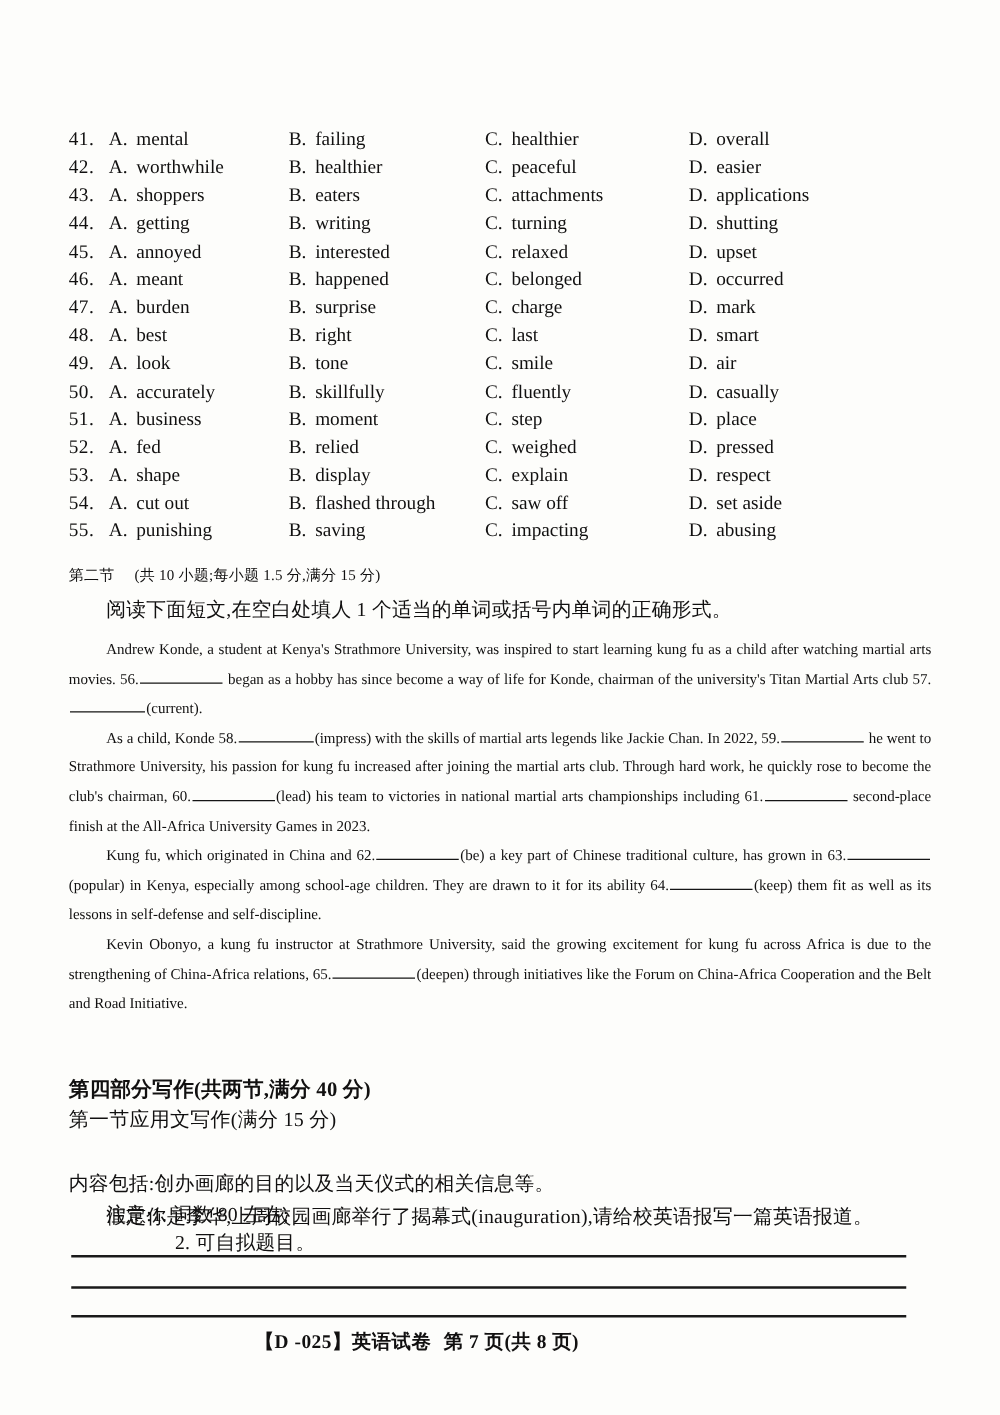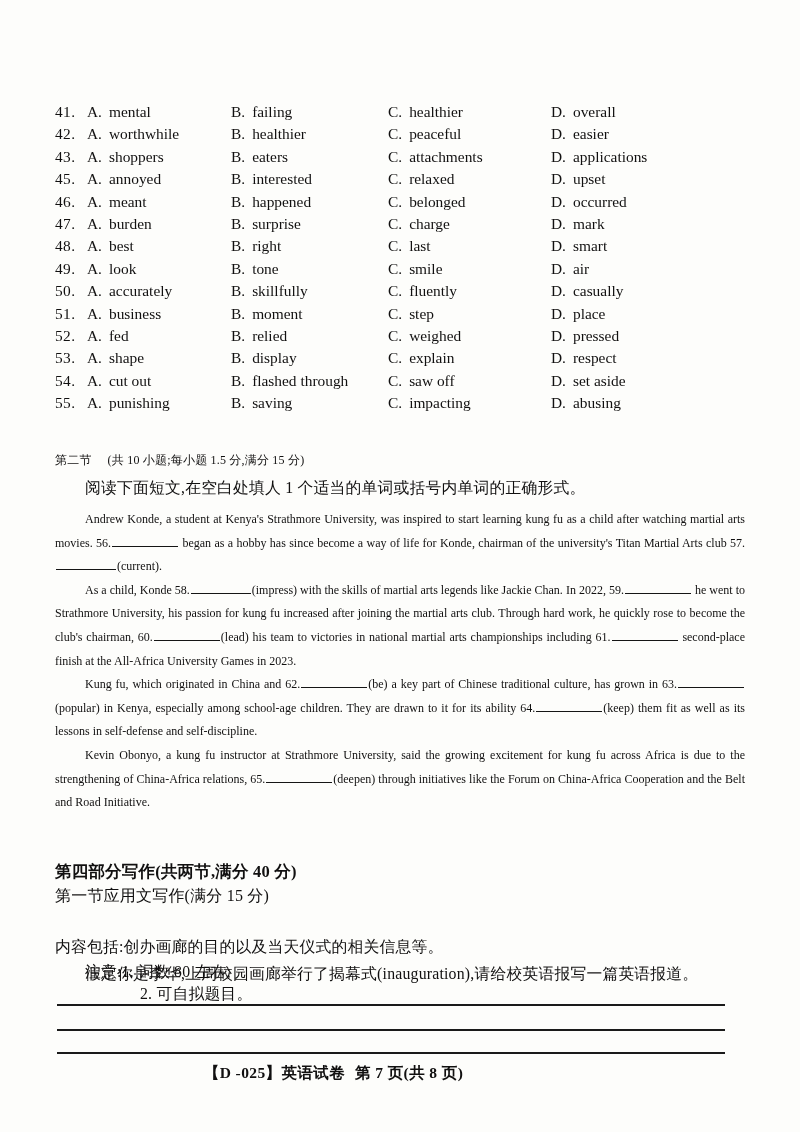--- a/index.html
+++ b/index.html
@@ -155,20 +155,27 @@
     </div>
 
     <div class="mcq-row">
       <span class="mcq-num">43.</span>
       <span class="opt opt-a"><span class="lab">A.</span><span>shoppers</span></span>
       <span class="opt opt-b"><span class="lab">B.</span><span>eaters</span></span>
       <span class="opt opt-c"><span class="lab">C.</span><span>attachments</span></span>
       <span class="opt opt-d"><span class="lab">D.</span><span>applications</span></span>
     </div>
 
+    <div class="mcq-row">
+      <span class="mcq-num">44.</span>
+      <span class="opt opt-a"><span class="lab">A.</span><span>getting</span></span>
+      <span class="opt opt-b"><span class="lab">B.</span><span>writing</span></span>
+      <span class="opt opt-c"><span class="lab">C.</span><span>turning</span></span>
+      <span class="opt opt-d"><span class="lab">D.</span><span>shutting</span></span>
+    </div>
 
     <div class="mcq-row">
       <span class="mcq-num">45.</span>
       <span class="opt opt-a"><span class="lab">A.</span><span>annoyed</span></span>
       <span class="opt opt-b"><span class="lab">B.</span><span>interested</span></span>
       <span class="opt opt-c"><span class="lab">C.</span><span>relaxed</span></span>
       <span class="opt opt-d"><span class="lab">D.</span><span>upset</span></span>
     </div>
 
     <div class="mcq-row">

